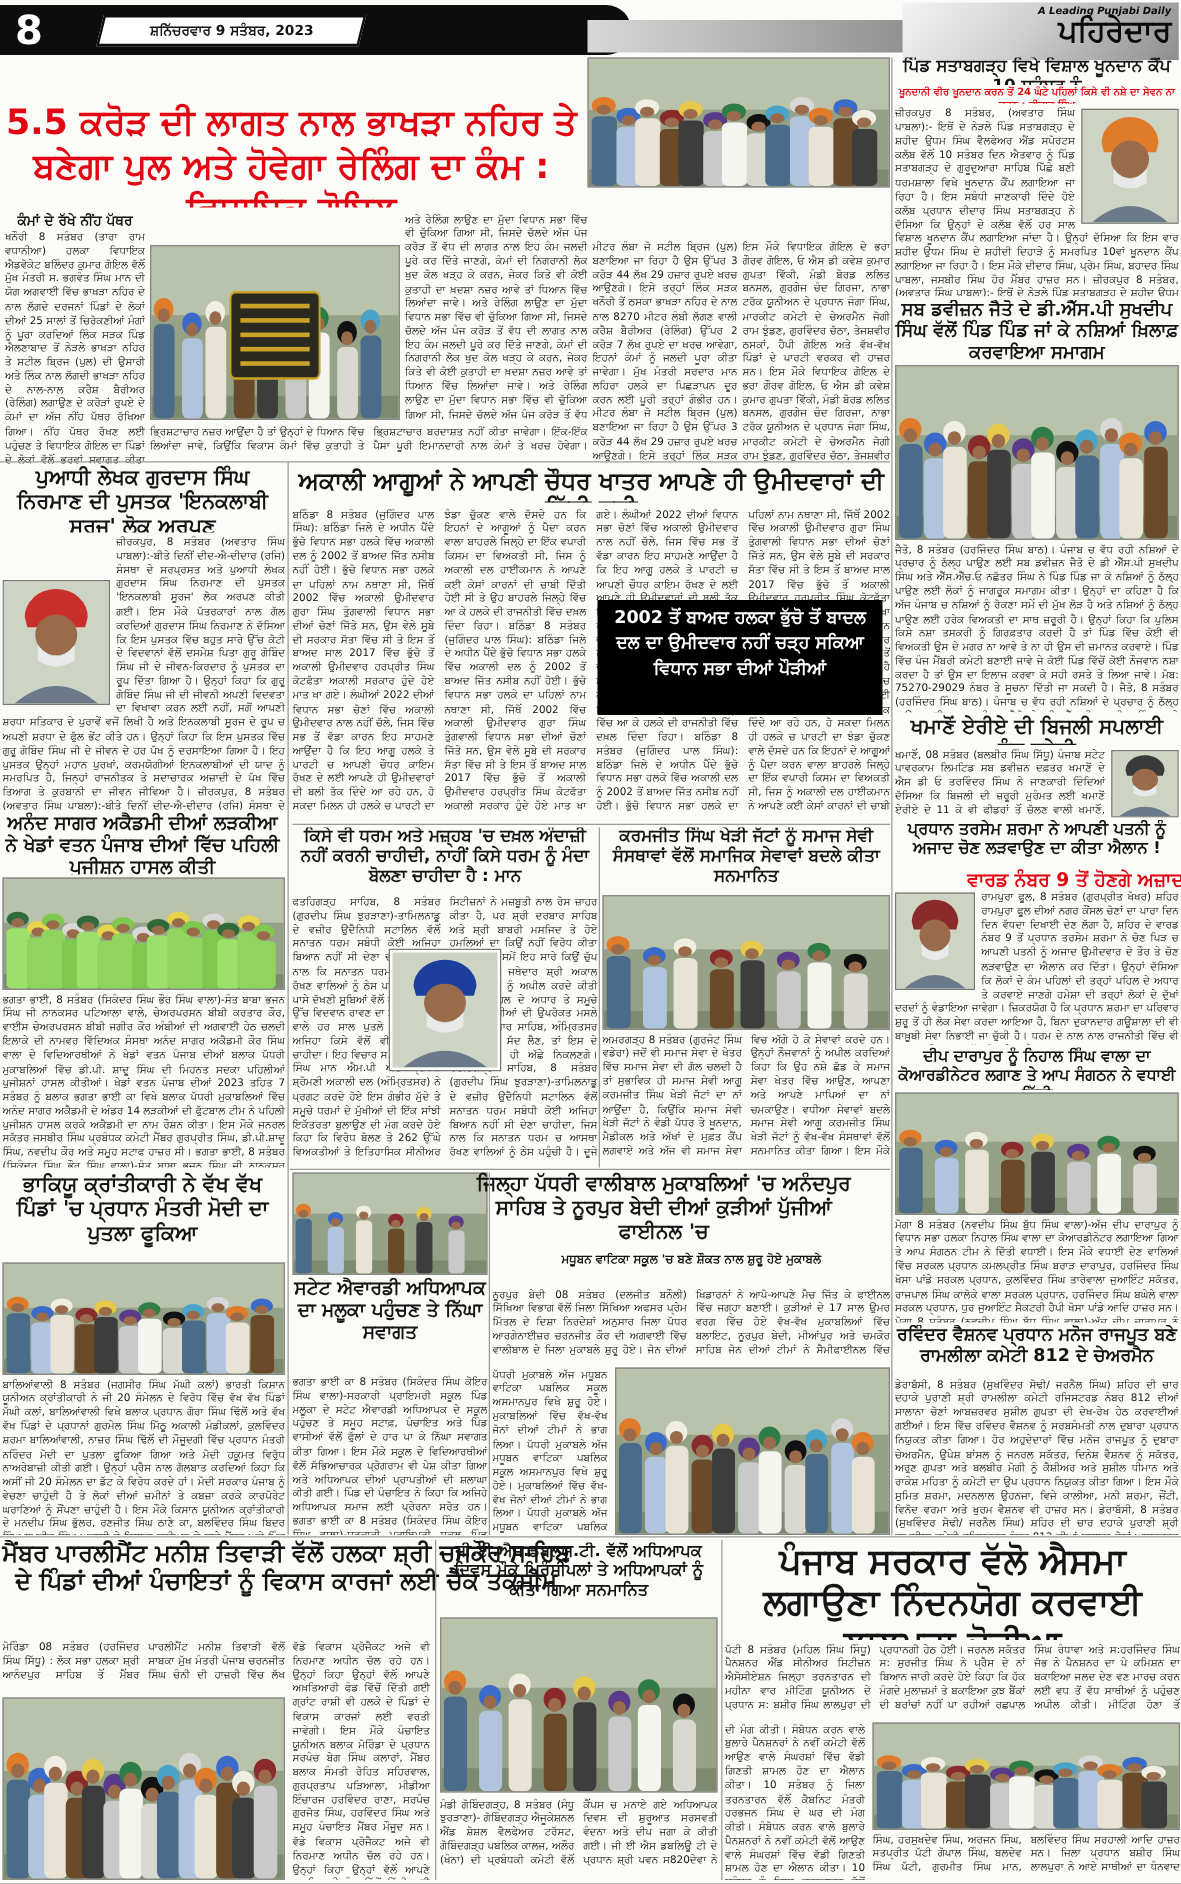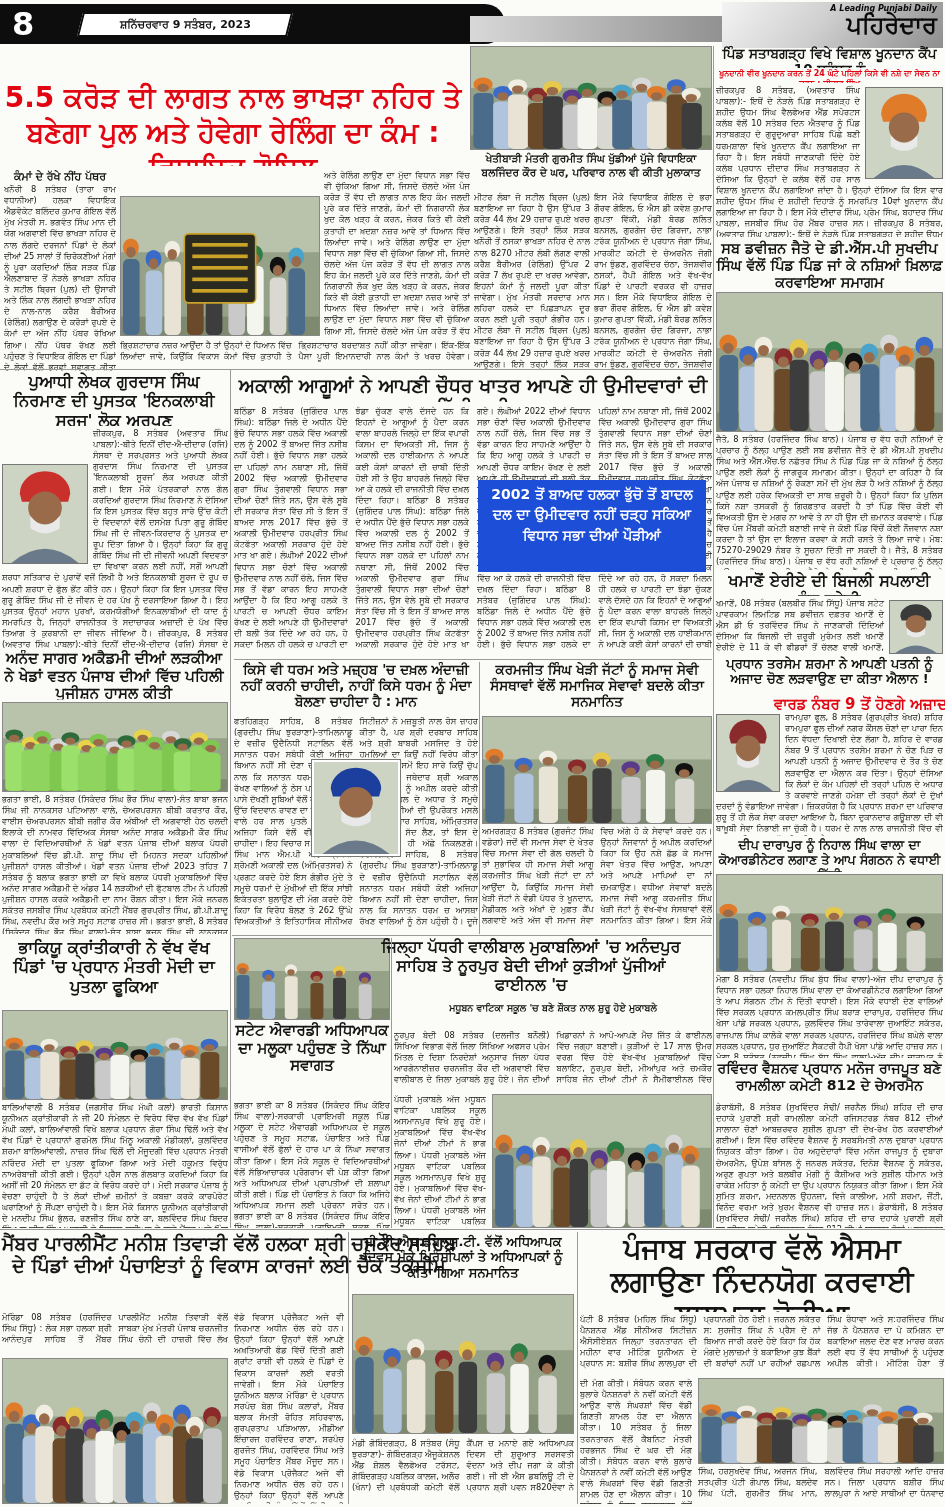--- a/index.html
+++ b/index.html
@@ -7,21 +7,21 @@
         font-family:"DejaVu Sans",sans-serif;color:#141414;overflow:hidden}
   .abs{position:absolute;box-sizing:border-box}
   .hd{font-weight:700;text-align:center;line-height:1.18;overflow:hidden}
   .bd{font-size:8.3px;line-height:1.34;text-align:justify;overflow:hidden;word-break:break-word}
   .c2{column-count:2;column-gap:7px}
   .c3{column-count:3;column-gap:7px}
   .c4{column-count:4;column-gap:8px}
   .cap{font-weight:700;text-align:center;line-height:1.3;overflow:hidden}
   .photo{background:#a8b29a;overflow:hidden;border:1px solid #888}
   .portrait{overflow:hidden;border:1px solid #777;background:#cfd6c6}
-  .grnbox{background:#1d4ed8;color:#fff;font-weight:700;text-align:center;overflow:hidden}
+  .grnbox{background:#000000;color:#fff;font-weight:700;text-align:center;overflow:hidden}
   .rule{background:#9a9a9a}
   .topbar{background:#0d0d0d;border-radius:0 24px 24px 0}
   .pagenum{color:#fff;font-weight:700;font-size:32px;line-height:1}
   .datepill{background:#fff;border:2px solid #0d0d0d;transform:skewX(-14deg);
             display:flex;align-items:center;justify-content:center}
   .datepill span{transform:skewX(14deg);font-weight:700;font-size:11px;white-space:nowrap}
   .masthead{background:linear-gradient(130deg,#f4f4f4 0%,#cfcfcf 45%,#8e8e8e 100%);
             text-align:right;padding:2px 6px}
   .mast-title{font-weight:700;font-size:24px;line-height:1.05;color:#0a0a0a}
   .mast-tag{font-style:italic;font-size:8px;font-weight:700;color:#0a0a0a}
@@ -88,21 +88,20 @@
         <circle cx="77.3076923076923" cy="27" r="4" fill="#e07b2a"></circle>
         <circle cx="77.3076923076923" cy="29" r="2.4" fill="#9a6b4a"></circle>
         <rect x="73.3076923076923" y="32" width="8.4" height="28" rx="2.4" fill="#e8e3d5"></rect>
         <circle cx="85.53846153846153" cy="23" r="4" fill="#3a6bc9"></circle>
         <circle cx="85.53846153846153" cy="25" r="2.4" fill="#9a6b4a"></circle>
         <rect x="81.53846153846153" y="28" width="8.4" height="32" rx="2.4" fill="#6b4a2a"></rect>
         <circle cx="91.76923076923077" cy="28" r="4" fill="#f0ede2"></circle>
         <circle cx="91.76923076923077" cy="30" r="2.4" fill="#9a6b4a"></circle>
         <rect x="87.76923076923077" y="33" width="8.4" height="27" rx="2.4" fill="#3d3d3d"></rect>
       </svg></div>
-  <div class="abs cap" style="left:470px;top:152px;width:242px;height:36px;font-size:10.5px">ਖੇਤੀਬਾੜੀ ਮੰਤਰੀ ਗੁਰਮੀਤ ਸਿੰਘ ਖੁੱਡੀਆਂ ਪੁੱਜੇ ਵਿਧਾਇਕਾ ਬਲਜਿੰਦਰ ਕੌਰ ਦੇ ਘਰ, ਪਰਿਵਾਰ ਨਾਲ ਵੀ ਕੀਤੀ ਮੁਲਾਕਾਤ</div>
   <div class="abs byline" style="left:4px;top:170px;width:112px">ਕੰਮਾਂ ਦੇ ਰੱਖੇ ਨੀਂਹ ਪੱਥਰ</div>
   <div class="abs bd" style="left:4px;top:184px;width:112px;height:188px">ਖਨੌਰੀ 8 ਸਤੰਬਰ (ਤਾਰਾ ਰਾਮ ਵਧਾਨੀਆ) ਹਲਕਾ ਵਿਧਾਇਕ ਐਡਵੋਕੇਟ ਬਲਿੰਦਰ ਕੁਮਾਰ ਗੋਇਲ ਵੱਲੋਂ ਮੁੱਖ ਮੰਤਰੀ ਸ. ਭਗਵੰਤ ਸਿੰਘ ਮਾਨ ਦੀ ਯੋਗ ਅਗਵਾਈ ਵਿੱਚ ਭਾਖੜਾ ਨਹਿਰ ਦੇ ਨਾਲ ਲੱਗਦੇ ਦਰਜਨਾਂ ਪਿੰਡਾਂ ਦੇ ਲੋਕਾਂ ਦੀਆਂ 25 ਸਾਲਾਂ ਤੋਂ ਚਿਰੋਕਣੀਆਂ ਮੰਗਾਂ ਨੂੰ ਪੂਰਾ ਕਰਦਿਆਂ ਲਿੰਕ ਸੜਕ ਪਿੰਡ ਐਲਣਾਬਾਦ ਤੋਂ ਨੇੜਲੇ ਭਾਖੜਾ ਨਹਿਰ ਤੇ ਸਟੀਲ ਬ੍ਰਿਜ (ਪੁਲ) ਦੀ ਉਸਾਰੀ ਅਤੇ ਲਿੰਕ ਨਾਲ ਲੱਗਦੀ ਭਾਖੜਾ ਨਹਿਰ ਦੇ ਨਾਲ-ਨਾਲ ਕਰੈਸ਼ ਬੈਰੀਅਰ (ਰੇਲਿੰਗ) ਲਗਾਉਣ ਦੇ ਕਰੋੜਾਂ ਰੁਪਏ ਦੇ ਕੰਮਾਂ ਦਾ ਅੱਜ ਨੀਂਹ ਪੱਥਰ ਰੱਖਿਆ ਗਿਆ। ਨੀਂਹ ਪੱਥਰ ਰੱਖਣ ਲਈ ਪਹੁੰਚਣ ਤੇ ਵਿਧਾਇਕ ਗੋਇਲ ਦਾ ਪਿੰਡਾਂ ਦੇ ਲੋਕਾਂ ਵੱਲੋਂ ਭਰਵਾਂ ਸਵਾਗਤ ਕੀਤਾ ਗਿਆ।</div>
   <div class="abs photo" style="left:120px;top:196px;width:200px;height:140px"><svg width="100%" height="100%" viewBox="0 0 100 60" preserveAspectRatio="none">
         <rect width="100" height="60" fill="#96a288"></rect>
         <rect width="100" height="24" fill="#b9c2ab"></rect>
         <rect y="52" width="100" height="8" fill="#7d8a70"></rect>
         <circle cx="5" cy="22" r="4" fill="#e07b2a"></circle>
         <circle cx="5" cy="24" r="2.4" fill="#9a6b4a"></circle>
         <rect x="1" y="27" width="8.4" height="33" rx="2.4" fill="#4a6b8a"></rect>
         <circle cx="16.444444444444443" cy="27" r="4" fill="#3a6bc9"></circle>

